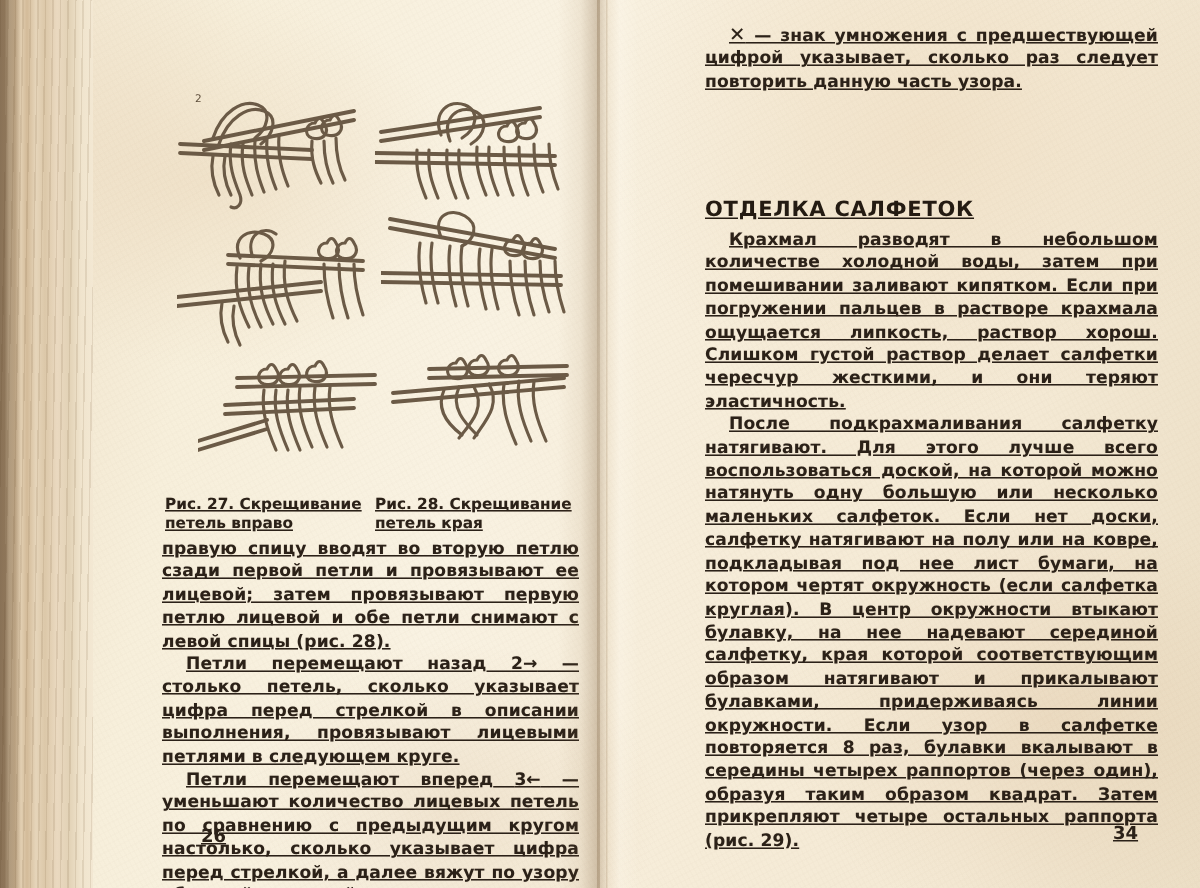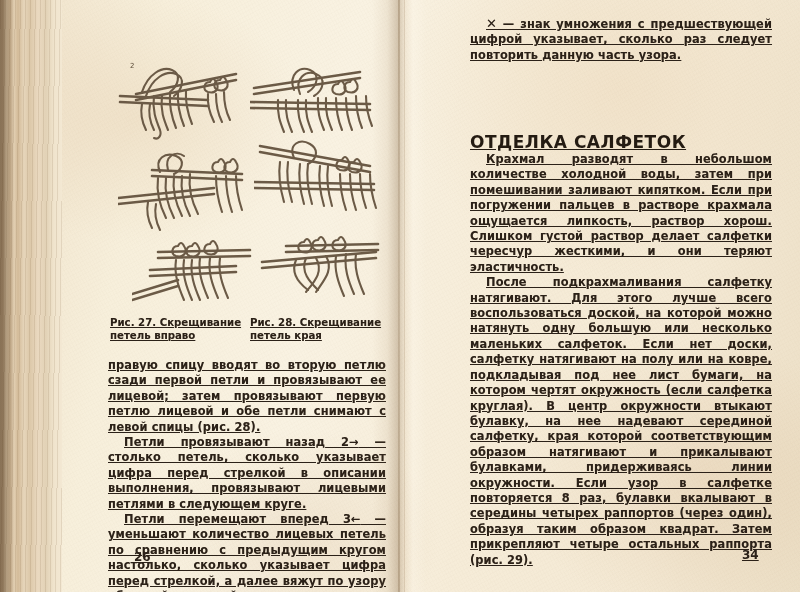--- a/index.html
+++ b/index.html
@@ -109,39 +109,39 @@
     line-height: 13px;
     font-weight: 700;
     color: #2b2118;
   }
   .folio {
     font-size: 12px;
     font-weight: 800;
     color: #2b2118;
   }
   .section-head {
-    font-size: 17px;
+    font-size: 14px;
     font-weight: 800;
     letter-spacing: .5px;
     color: #241b12;
   }
   .sym {
     font-weight: 800;
     font-size: 13px;
   }
 
   
   #figures {
     position: absolute;
     left: 48px; top: 52px;
     width: 268px; height: 252px;
   }
   .fig-cell { position: absolute; }
   #fig-captions {
-    position: absolute; left: 48px; top: 316px; width: 280px;
+    position: absolute; left: 48px; top: 330px; width: 280px;
     display: flex;
   }
   #fig-captions .cap-col { width: 50%; }
   #left-text {
     position: absolute; left: 46px; top: 358px; width: 278px;
   }
   #folio-left { position: absolute; left: 48px; top: 550px; margin-left: 24px; }
 
   
   #right-text-top { position: absolute; left: 60px; top: 16px; width: 302px; }
@@ -315,21 +315,21 @@
         <div class="caption">петель вправо</div>
       </div>
       <div class="cap-col">
         <div class="caption">Рис. 28. Скрещивание</div>
         <div class="caption">петель края</div>
       </div>
     </div>
 
     <div id="left-text">
       <p class="para">правую спицу вводят во вторую петлю сзади первой петли и провязывают ее лицевой; затем провязывают первую петлю лицевой и обе петли снимают с левой спицы (рис. 28).</p>
-      <p class="para"><span class="ind"></span><span class="lead">Петли провязывают назад</span> <span class="arrow">2→</span><span> — столько петель, сколько указывает цифра перед стрелкой в описании выполнения, провязывают лицевыми петлями в следующем круге.</span></p>
+      <p class="para"><span class="ind"></span><span class="lead">Петли перемещают назад</span> <span class="arrow">2→</span><span> — столько петель, сколько указывает цифра перед стрелкой в описании выполнения, провязывают лицевыми петлями в следующем круге.</span></p>
       <p class="para"><span class="ind"></span><span class="lead">Петли перемещают вперед</span> <span class="arrow">3←</span><span> — уменьшают количество лицевых петель по сравнению с предыдущим кругом настолько, сколько указывает цифра перед стрелкой, а далее вяжут по узору обычный нечетный ряд.</span></p>
     </div>
 
     <div class="folio" id="folio-left">26</div>
   </div>
 
   <div class="page" id="page-right">
 
     <div id="right-text-top">
       <p class="para"><span class="ind"></span><span class="sym">✕</span><span> — знак умножения с предшествующей цифрой указывает, сколько раз следует повторить данную часть узора.</span></p>

